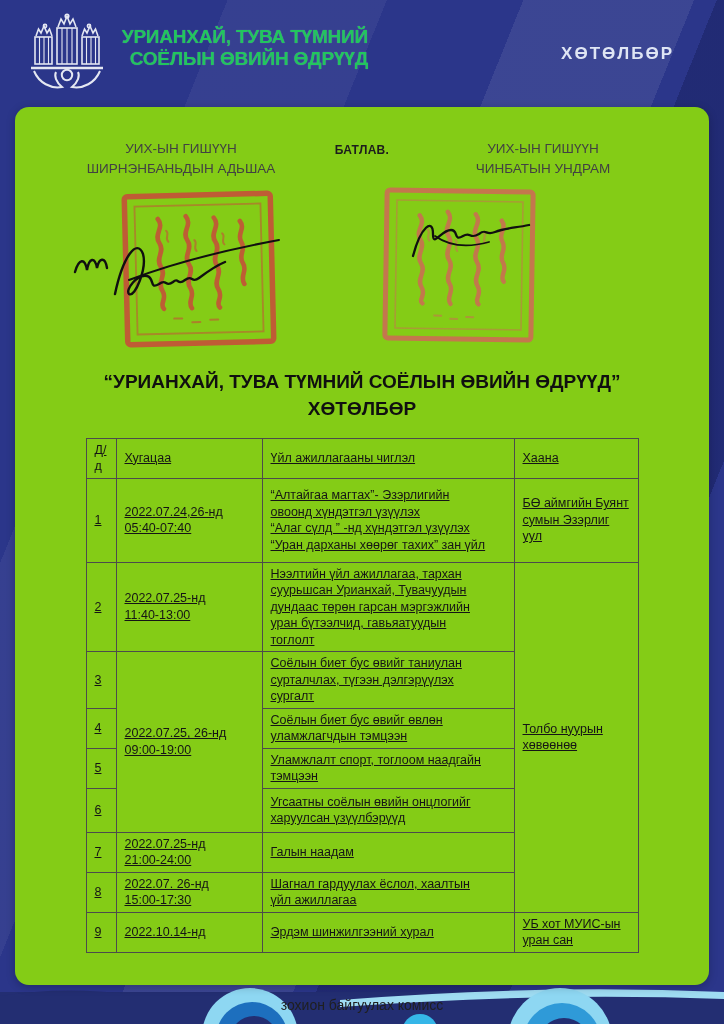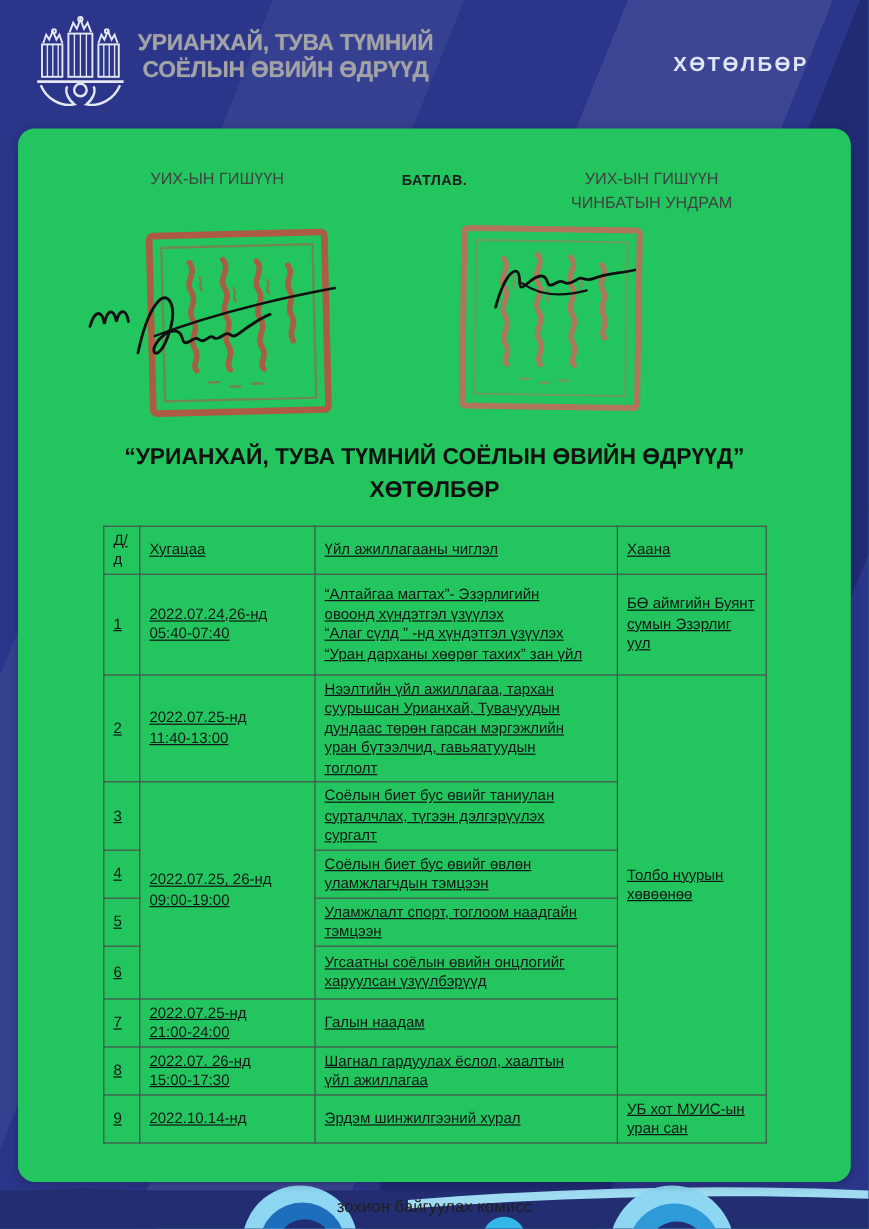--- a/index.html
+++ b/index.html
@@ -14,32 +14,32 @@
     background:
       linear-gradient(112deg, rgba(255,255,255,0) 46%, rgba(255,255,255,0.08) 46%, rgba(255,255,255,0.08) 61%, rgba(255,255,255,0) 61%),
       linear-gradient(112deg, rgba(8,14,60,0) 63%, rgba(8,14,60,0.28) 63%, rgba(8,14,60,0.28) 80%, rgba(8,14,60,0) 80%),
       linear-gradient(112deg, rgba(255,255,255,0) 20%, rgba(255,255,255,0.05) 20%, rgba(255,255,255,0.05) 34%, rgba(255,255,255,0) 34%);
   }
   
   .header { position:absolute; top:0; left:0; width:724px; height:107px; z-index:2; }
   .logo { position:absolute; left:26px; top:6px; }
   .header-title {
     position:absolute; left:108px; top:26px; width:260px;
-    text-align:center; color:#a3a3a3; font-weight:bold;
+    text-align:right; color:#22c55e; font-weight:bold;
     font-size:19px; line-height:1.18; letter-spacing:-0.2px;
     text-shadow:0 0 1px rgba(255,255,255,.3);
   }
   .program-label {
     position:absolute; right:50px; top:44px;
     color:#dfe5f4; font-weight:bold; font-size:17px; letter-spacing:2px;
   }
   
   .page {
     position:absolute; left:15px; top:107px; width:694px; height:878px;
-    background:#22c55e; border-radius:14px; z-index:3;
+    background:#84cc16; border-radius:14px; z-index:3;
     box-shadow:0 2px 8px rgba(0,0,20,.25);
   }
   .approval {
     display:flex; justify-content:center; gap:16px; padding-top:32px;
     color:#424242; font-size:13.5px; line-height:1.5; text-align:center;
   }
   .approval .name { width:238px; }
   .approval .batlav { width:92px; font-weight:bold; color:#1d1d1d; font-size:12px; padding-top:2px; letter-spacing:.3px; }
   
   .stamps { position:relative; height:178px; margin-top:4px; }
@@ -125,20 +125,21 @@
   </g>
   <circle cx="420" cy="52" r="18" fill="#35b6e8"></circle>
   <circle cx="421" cy="55" r="10" fill="#232e72"></circle>
 </svg>
 
 <div class="page">
 
   <div class="approval">
     <div class="name">
       <div>УИХ-ЫН ГИШҮҮН</div>
+      <div>ШИРНЭНБАНЬДЫН АДЬШАА</div>
     </div>
     <div class="batlav">БАТЛАВ.</div>
     <div class="name">
       <div>УИХ-ЫН ГИШҮҮН</div>
       <div>ЧИНБАТЫН УНДРАМ</div>
     </div>
   </div>
 
   <div class="stamps">
     <svg class="stamp stamp-left" width="156" height="158" viewBox="0 0 156 158">

